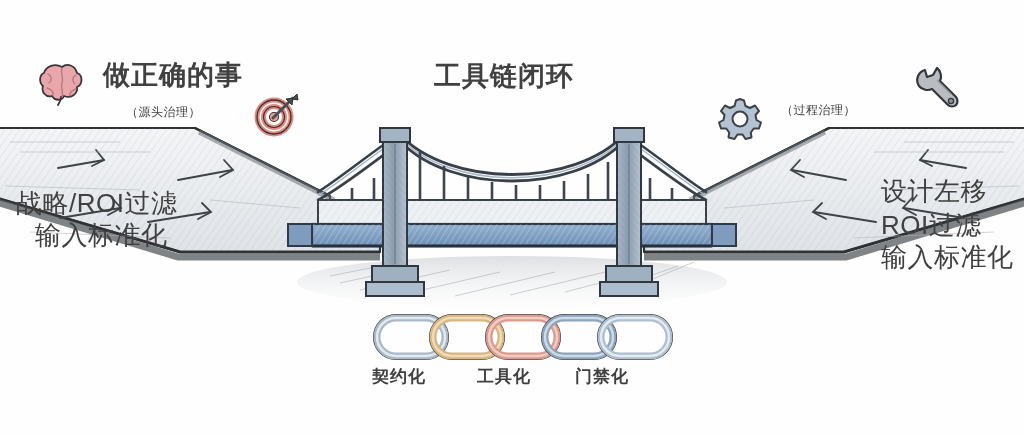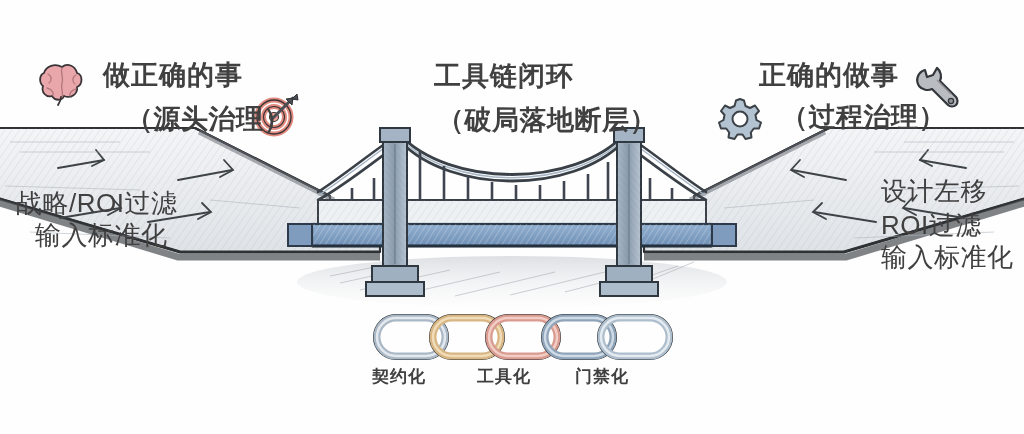--- a/index.html
+++ b/index.html
@@ -28,22 +28,22 @@
     color: #404040;
     white-space: nowrap;
     line-height: 1;
   }
   .headline {
     font-size: 27px;
     font-weight: bold;
     letter-spacing: 1px;
   }
   .subline {
-    font-size: 27px;
-    font-weight: bold;
+    font-size: 12px;
+    font-weight: normal;
     letter-spacing: 0.5px;
   }
   .roadlabel {
     font-size: 26px;
     font-weight: normal;
     letter-spacing: 0.5px;
   }
   .chainlabel {
     font-size: 17px;
     font-weight: bold;
@@ -306,42 +306,40 @@
       <path d="M41 6 L44 3 L45 9 L39 8 Z" fill="#4a4d52" stroke="#2f3236" stroke-width="1"></path>
     </svg>
   </div>
 
   <div class="txt headline" id="title-left">做正确的事</div>
   <div class="txt subline" id="subtitle-left">（源头治理）</div>
   <div class="txt roadlabel" id="road-left-1">战略/ROI过滤</div>
   <div class="txt roadlabel" id="road-left-2">输入标准化</div>
 
   <div class="txt headline" id="title-center">工具链闭环</div>
-  <div class="txt subline" id="subtitle-center">（破局落地断层）</div>
 
   <div class="icon-box" id="gear-icon">
     <svg viewBox="0 0 44 44" width="44" height="44">
       <path d="M22 3 L26 4.5 L27.5 10 L32 12 L37 9.5 L41 15 L37.5 19 L38.5 24 L43 26.5
                L41 32.5 L35.8 32.5 L32.8 36.5 L33.5 41.5 L27.5 43 L24.5 38.5 L19.5 38.5
                L16.5 43 L10.5 41.5 L11.2 36.5 L8.2 32.5 L3 32.5 L1 26.5 L5.5 24 L6.5 19
                L3 15 L7 9.5 L12 12 L16.5 10 L18 4.5 Z" fill="#b4c3d2" stroke="#3c4247" stroke-width="2" stroke-linejoin="round"></path>
       <circle cx="22" cy="23" r="7.5" fill="#ffffff" stroke="#3c4247" stroke-width="2"></circle>
     </svg>
   </div>
 
   <div class="icon-box" id="wrench-icon">
     <svg viewBox="0 0 46 46" width="46" height="46">
       <path d="M12 4 C5 6 2 14 6 20 C9 24 15 25 19 23 L35 39 C37 41 41 41 43 39
                C45 37 45 33 43 31 L27 15 C29 11 28 5 24 2 L20 9 L14 11 L12 4 Z" fill="#b9bcc0" stroke="#33373b" stroke-width="2.2" stroke-linejoin="round"></path>
       <circle cx="38" cy="35" r="2.6" fill="#8e9196" stroke="#33373b" stroke-width="1.3"></circle>
       <path d="M24 14 L38 28" stroke="#8e9196" stroke-width="1.4" fill="none"></path>
     </svg>
   </div>
 
-  <div class="txt headline" id="title-right">正确的做事</div>
   <div class="txt subline" id="subtitle-right">（过程治理）</div>
   <div class="txt roadlabel" id="road-right-1">设计左移</div>
   <div class="txt roadlabel" id="road-right-2">ROI过滤</div>
   <div class="txt roadlabel" id="road-right-3">输入标准化</div>
 
   <div class="txt chainlabel" id="chain-label-1">契约化</div>
   <div class="txt chainlabel" id="chain-label-2">工具化</div>
   <div class="txt chainlabel" id="chain-label-3">门禁化</div>
 
 </div>

